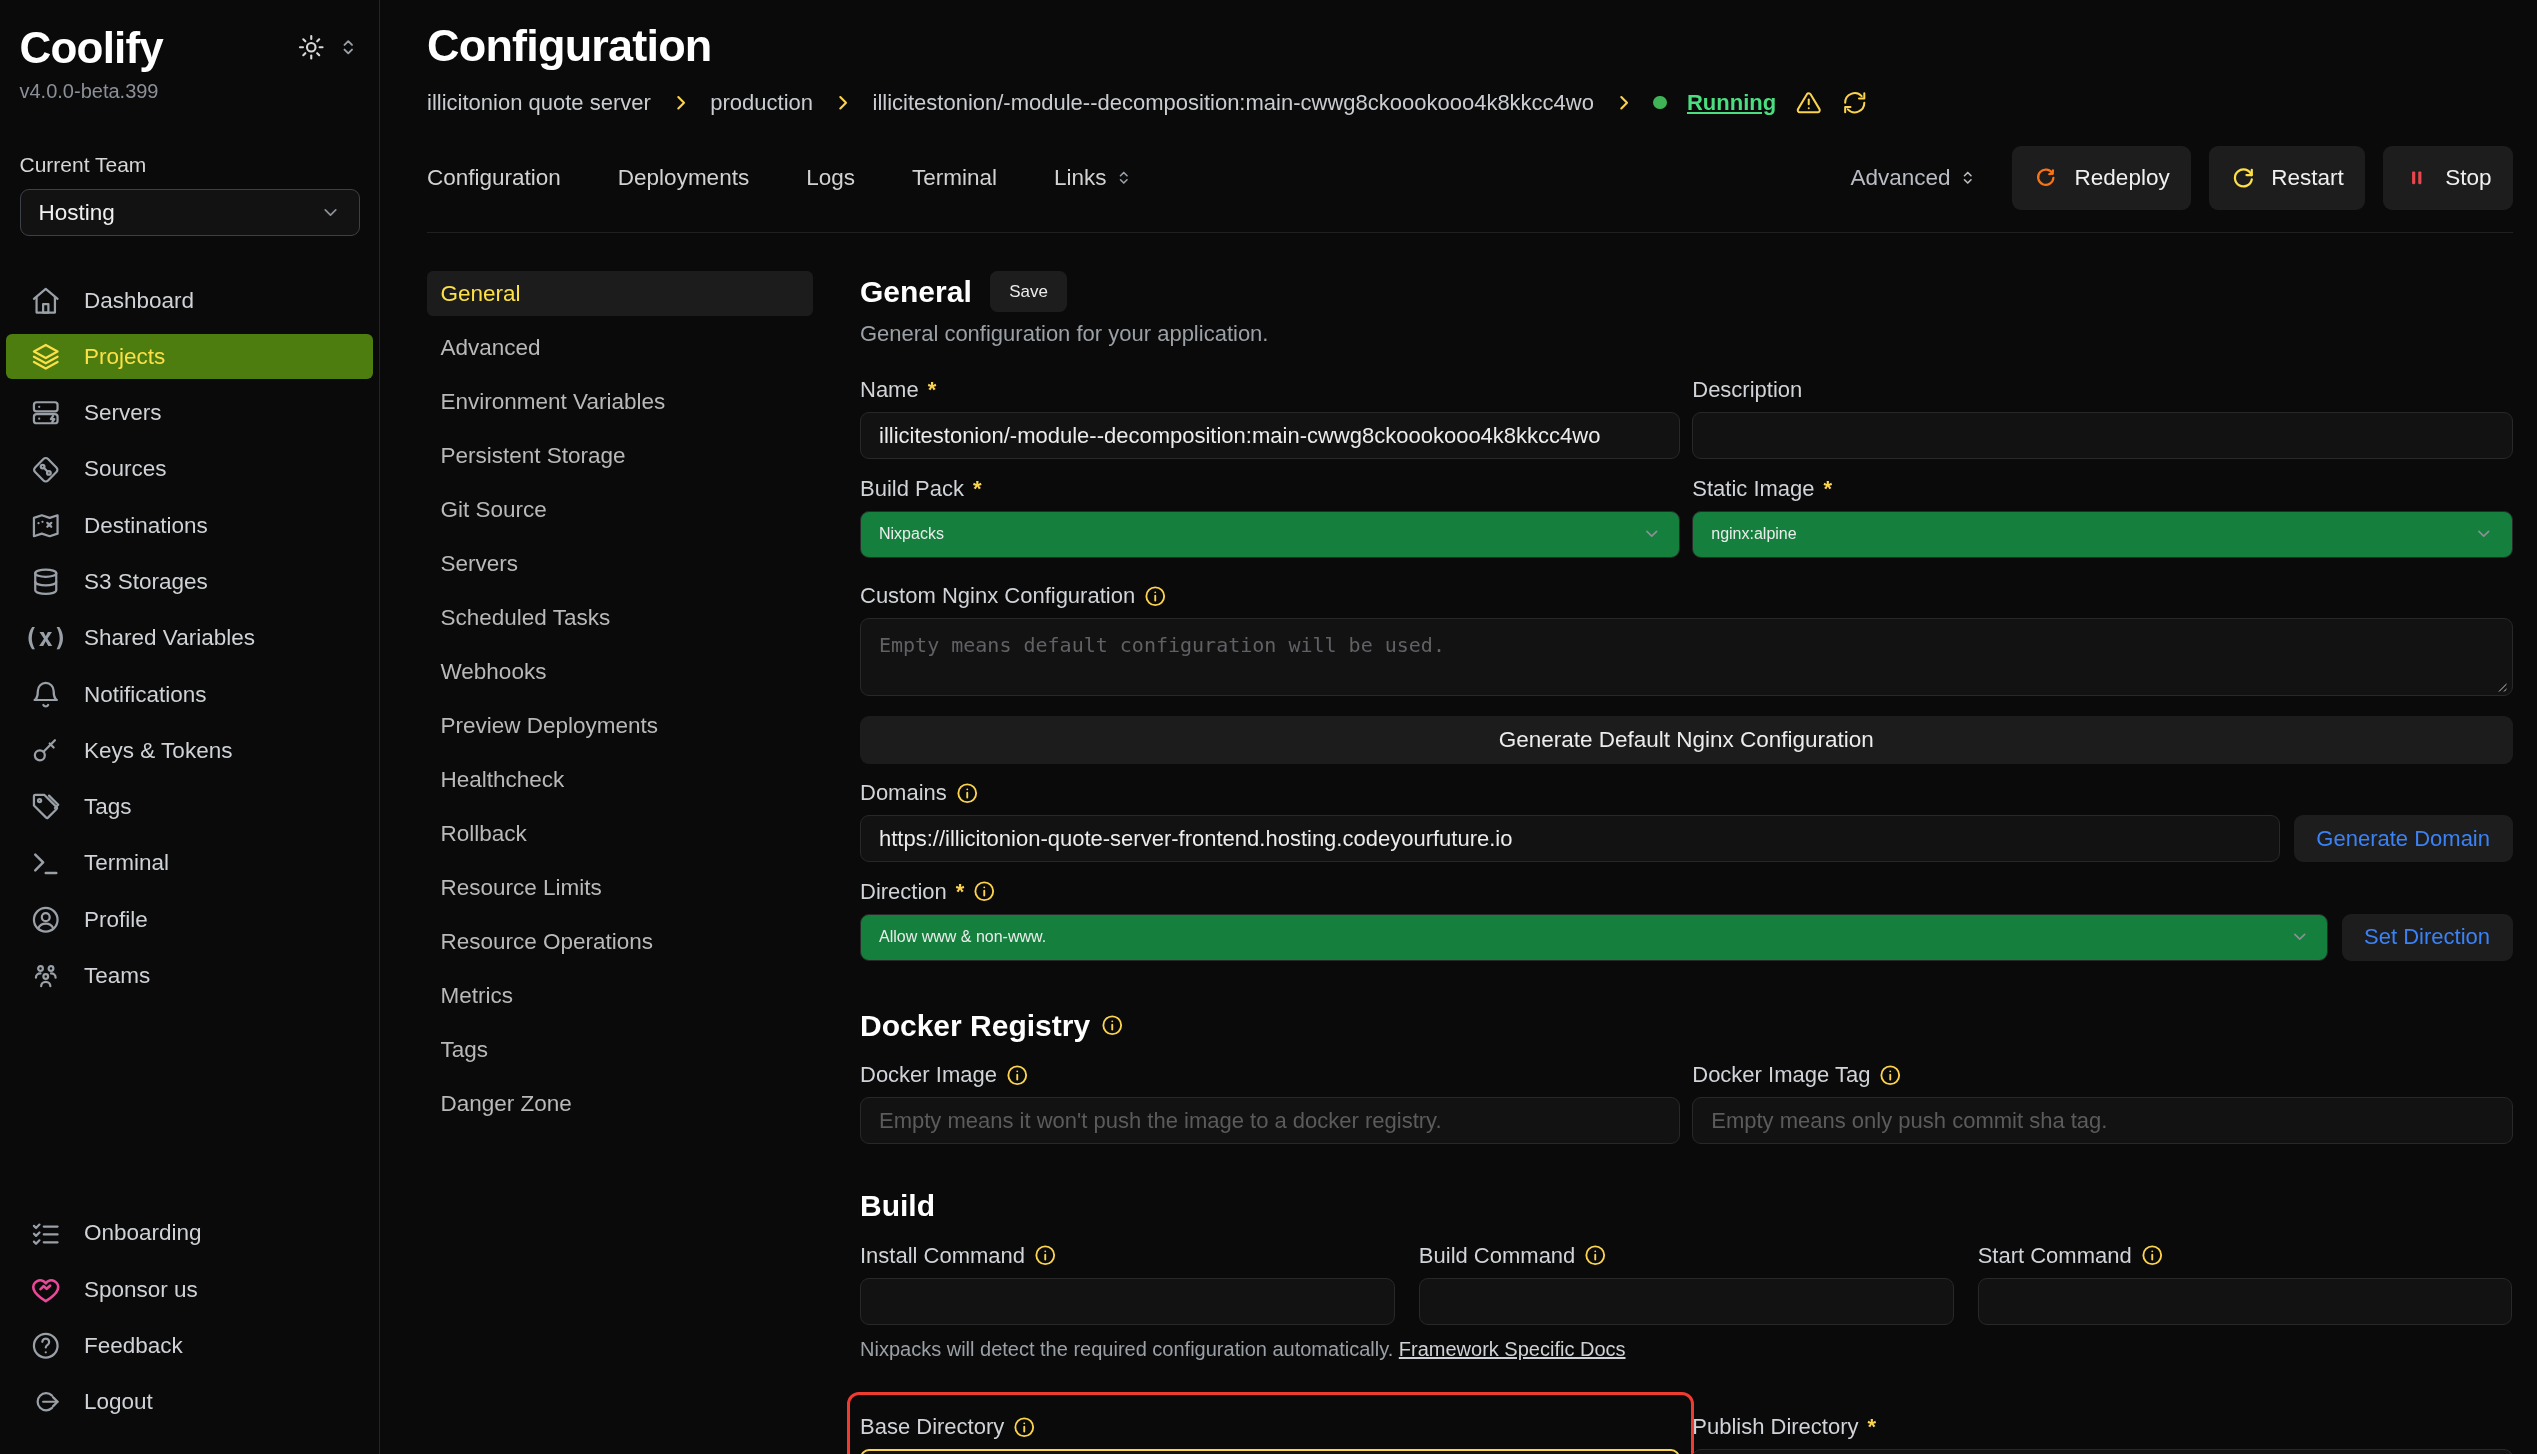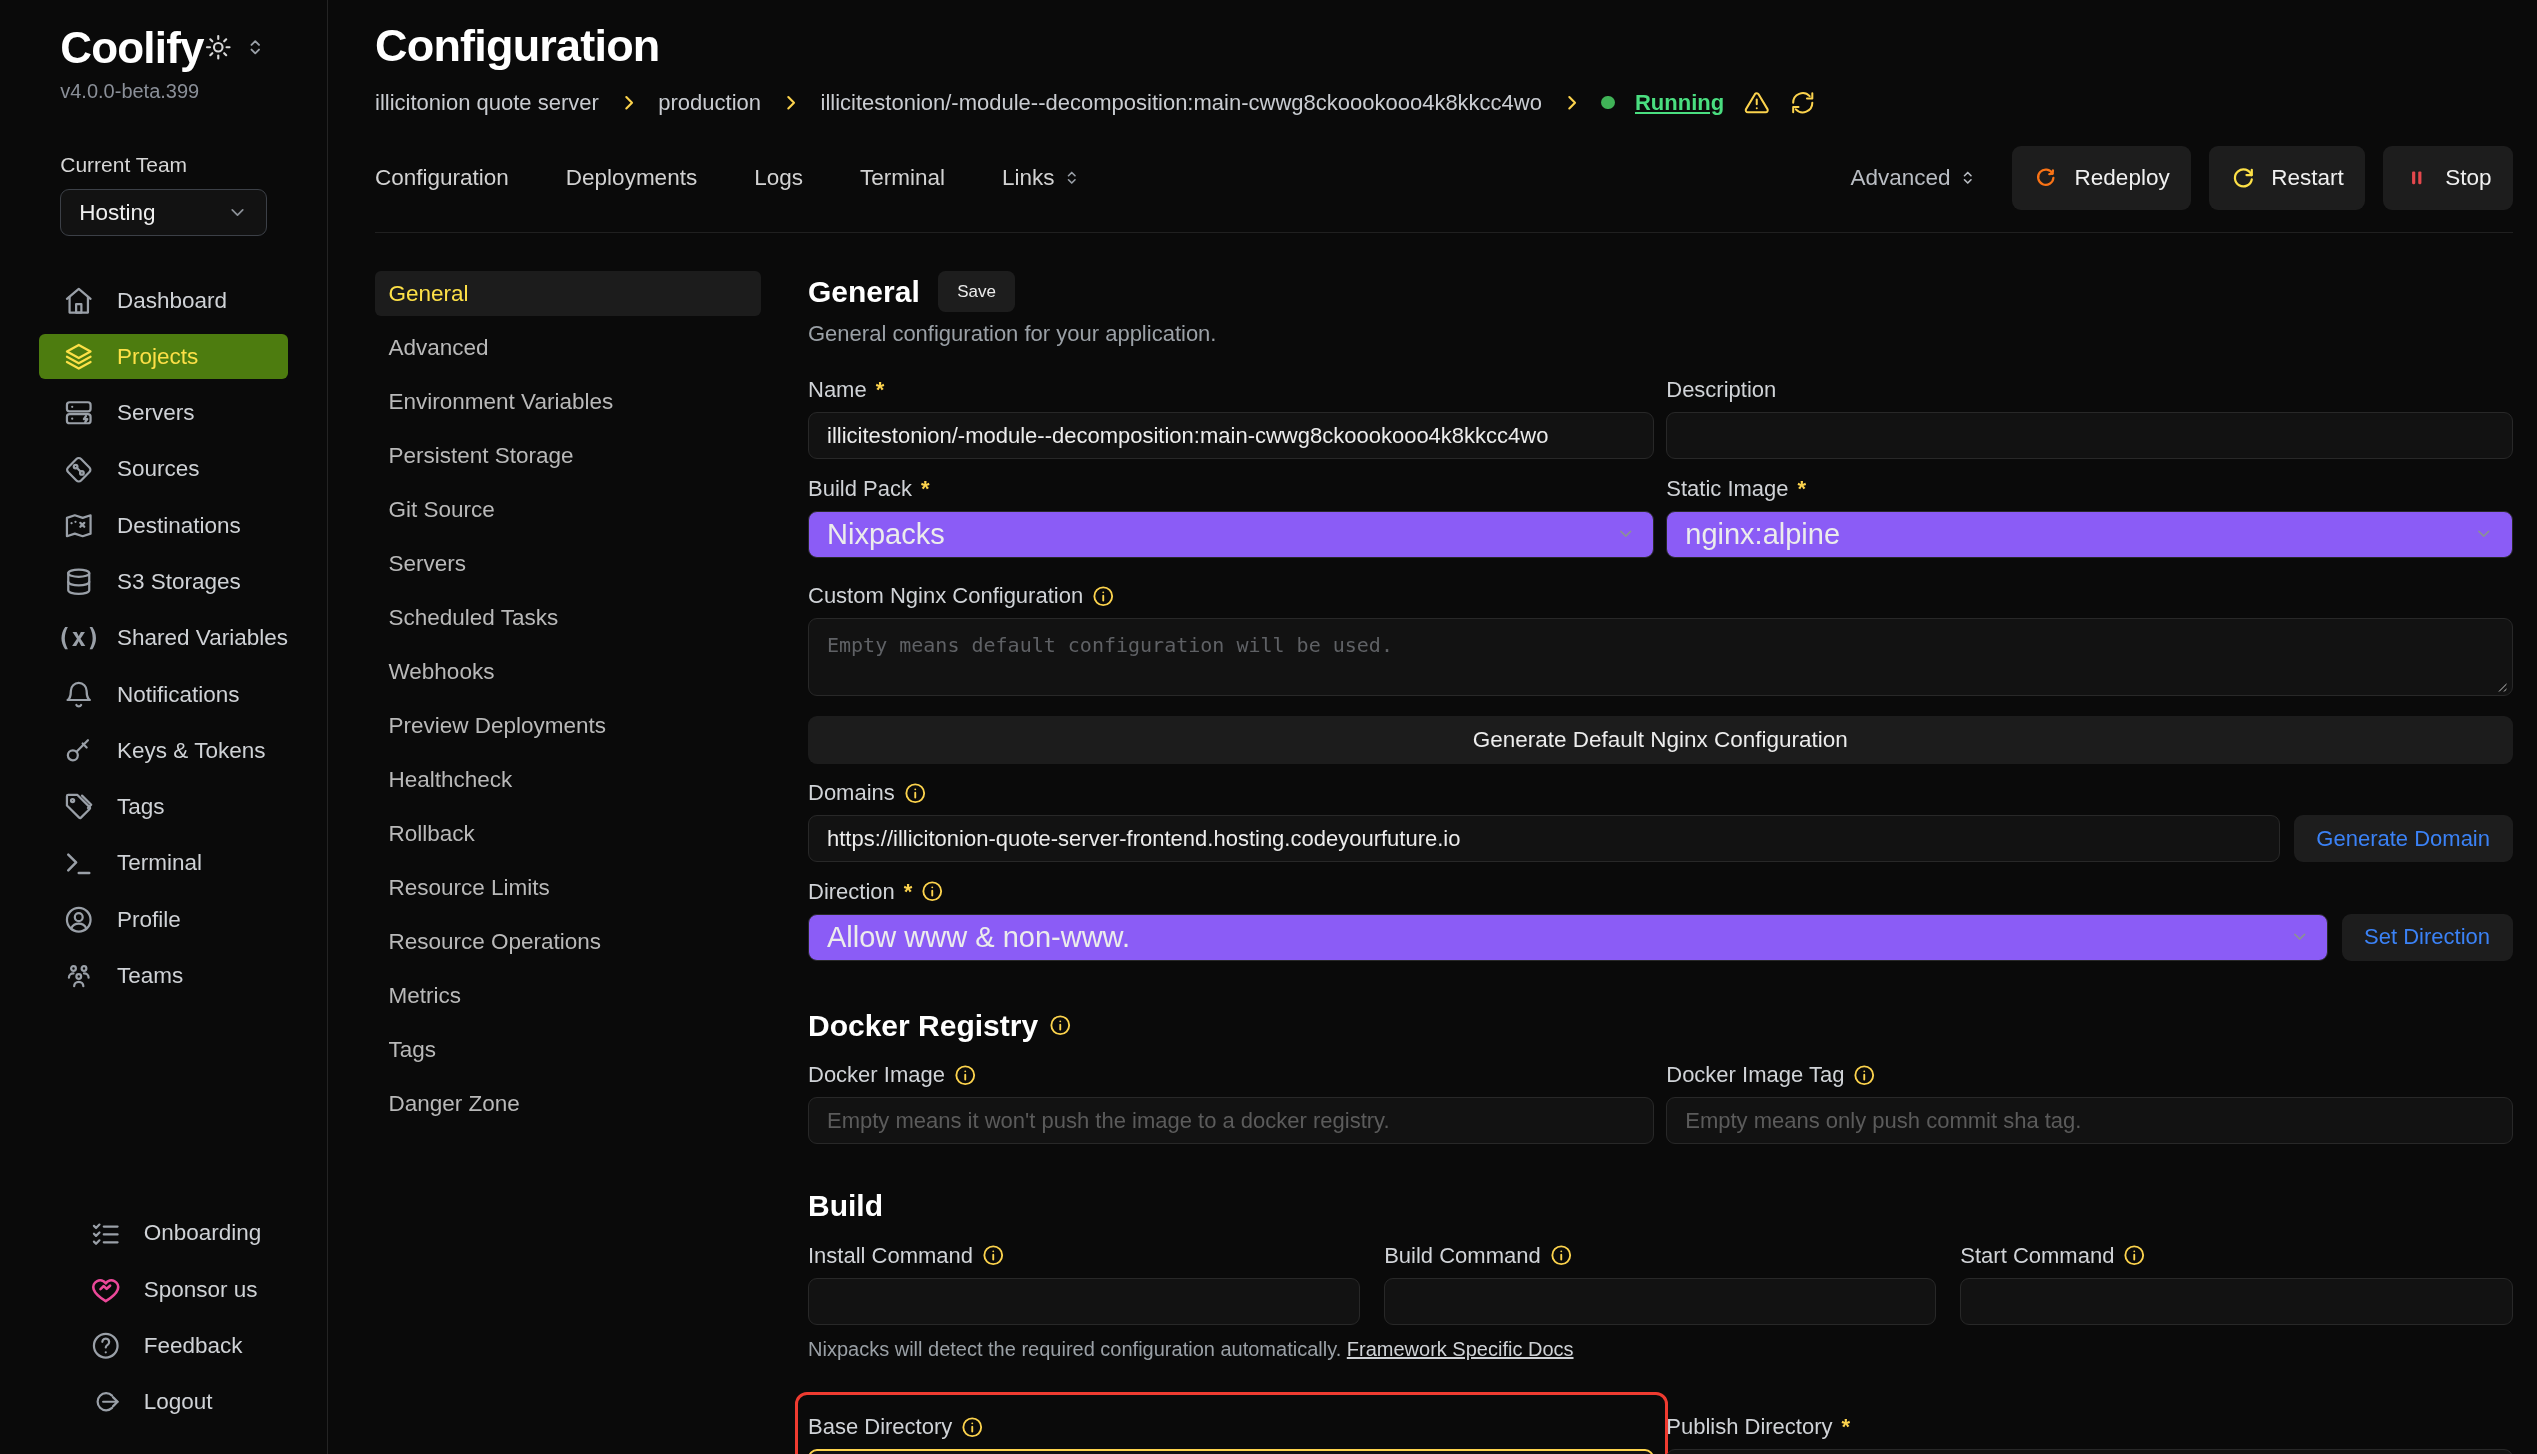--- a/index.html
+++ b/index.html
@@ -2,22 +2,22 @@
 <html style="font-size:12px"><head>
 <meta charset="utf-8">
 <style>
   * { margin:0; padding:0; box-sizing:border-box; }
   html,body { width:2538px; height:1454px; background:#0a0a0a; overflow:hidden;
               font-family:"Liberation Sans", sans-serif; color:#d9d9d9; }
   svg { display:block; }
   .app { display:flex; width:2538px; height:1454px; }
 
   
-  .sidebar { width:328px; flex:none; height:100%; border-right:0.8px solid #242424;
-             display:flex; flex-direction:column; padding:22.5px 6px 18px;align-items:center; }
+  .sidebar { width:380px; flex:none; height:100%; border-right:0.8px solid #242424;
+             display:flex; flex-direction:column; padding:22.5px 6px 18px; }
   .side-pad { padding:0 13.5px; }
   .logo-row { display:flex; align-items:center; justify-content:space-between; }
   .logo { font-size:44px; font-weight:800; color:#ffffff; letter-spacing:-0.8px; }
   .logo-icons { display:flex; align-items:center; gap:12px; }
   .icon-btn { background:none; border:none; cursor:pointer; color:#d8d8d8; }
   .version { margin-top:7.5px; font-size:20px; color:#8a8f98; }
   .team-label { margin-top:50px; font-size:21px; color:#d6d6d6; }
   .team-select { margin-top:12px; height:47px; border:1.5px solid #3c4047; border-radius:9px;
                  display:flex; align-items:center; justify-content:space-between;
                  padding:0 18px; font-size:22.5px; color:#f0f0f0; background:#121212; }
@@ -67,22 +67,22 @@
   .grid3 { display:grid; grid-template-columns:1fr 1fr 1fr; column-gap:24px; }
   .mt40 { margin-top:30px; } .mt22 { margin-top:16.5px; } .mt34 { margin-top:25.5px; }
   .mt64 { margin-top:48px; } .mt26 { margin-top:19.5px; } .mt60 { margin-top:45px; }
 
   .flabel { display:flex; align-items:center; gap:9px; font-size:22px; color:#d0d3d7; margin-bottom:9px; }
   .req { color:#fcd34d; font-weight:700; }
   .info { width:22.5px; height:22.5px; color:#fcd34d; flex:none; }
   .input, .fake-input { width:100%; height:47px; background:#121212; border:1.5px solid #282828; border-radius:9px;
            padding:0 18px; font-size:22px; color:#ececec; font-family:"Liberation Sans",sans-serif; }
   input.input::placeholder { color:#5b5b5b; }
-  .select { display:flex; align-items:center; justify-content:space-between; cursor:pointer; background:#8b5cf6;
-            border:1.5px solid #282828; border-radius:9px; height:47px; padding:0 18px; font-size:29px; color:#ececec; }
+  .select { display:flex; align-items:center; justify-content:space-between; cursor:pointer; background:#15803d;
+            border:1.5px solid #282828; border-radius:9px; height:47px; padding:0 18px; font-size:16px; color:#ececec; }
   .chev { color:#8b9097; flex:none; }
   .textarea { width:100%; height:78px; background:#121212; border:1.5px solid #282828; border-radius:9px;
               padding:13.5px 18px; font-size:20px; color:#babec4; resize:none;
               font-family:"DejaVu Sans Mono", monospace; position:relative; }
   .textarea::placeholder { color:#5f6165; }
   .ta-wrap { position:relative; }
   .ta-wrap::after { content:""; position:absolute; right:6px; bottom:7.5px; width:11.3px; height:11.3px;
         background:repeating-linear-gradient(135deg, transparent 0 2.3px, #6a6a6a 2.3px 3.8px);
         clip-path:polygon(100% 0, 0 100%, 100% 100%); }
   .gen-btn { margin-top:16.5px; width:100%; height:48px; background:#1c1c1c; border:none; border-radius:9px;

